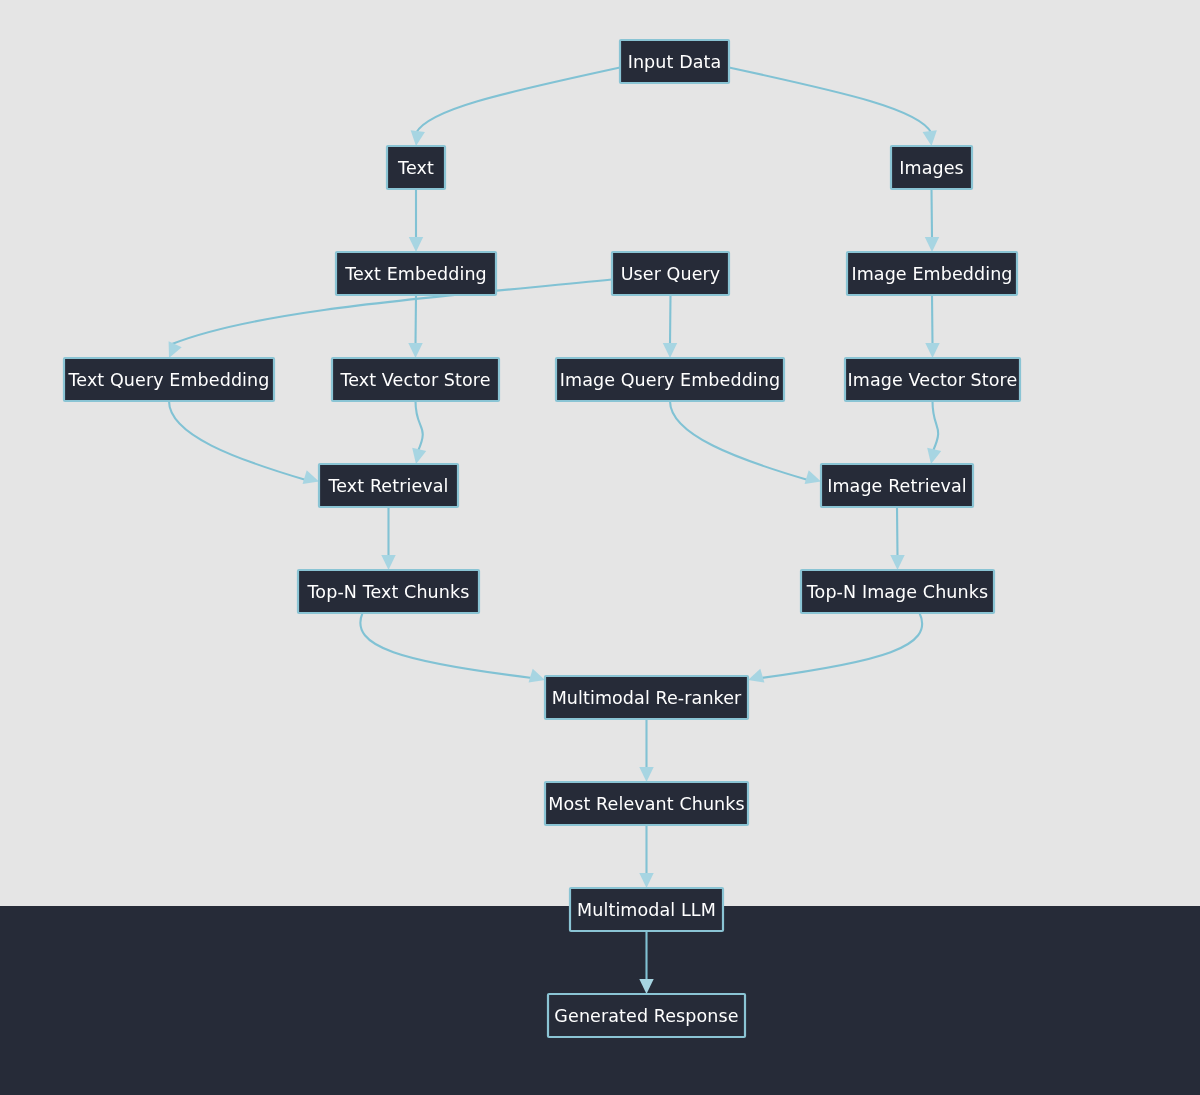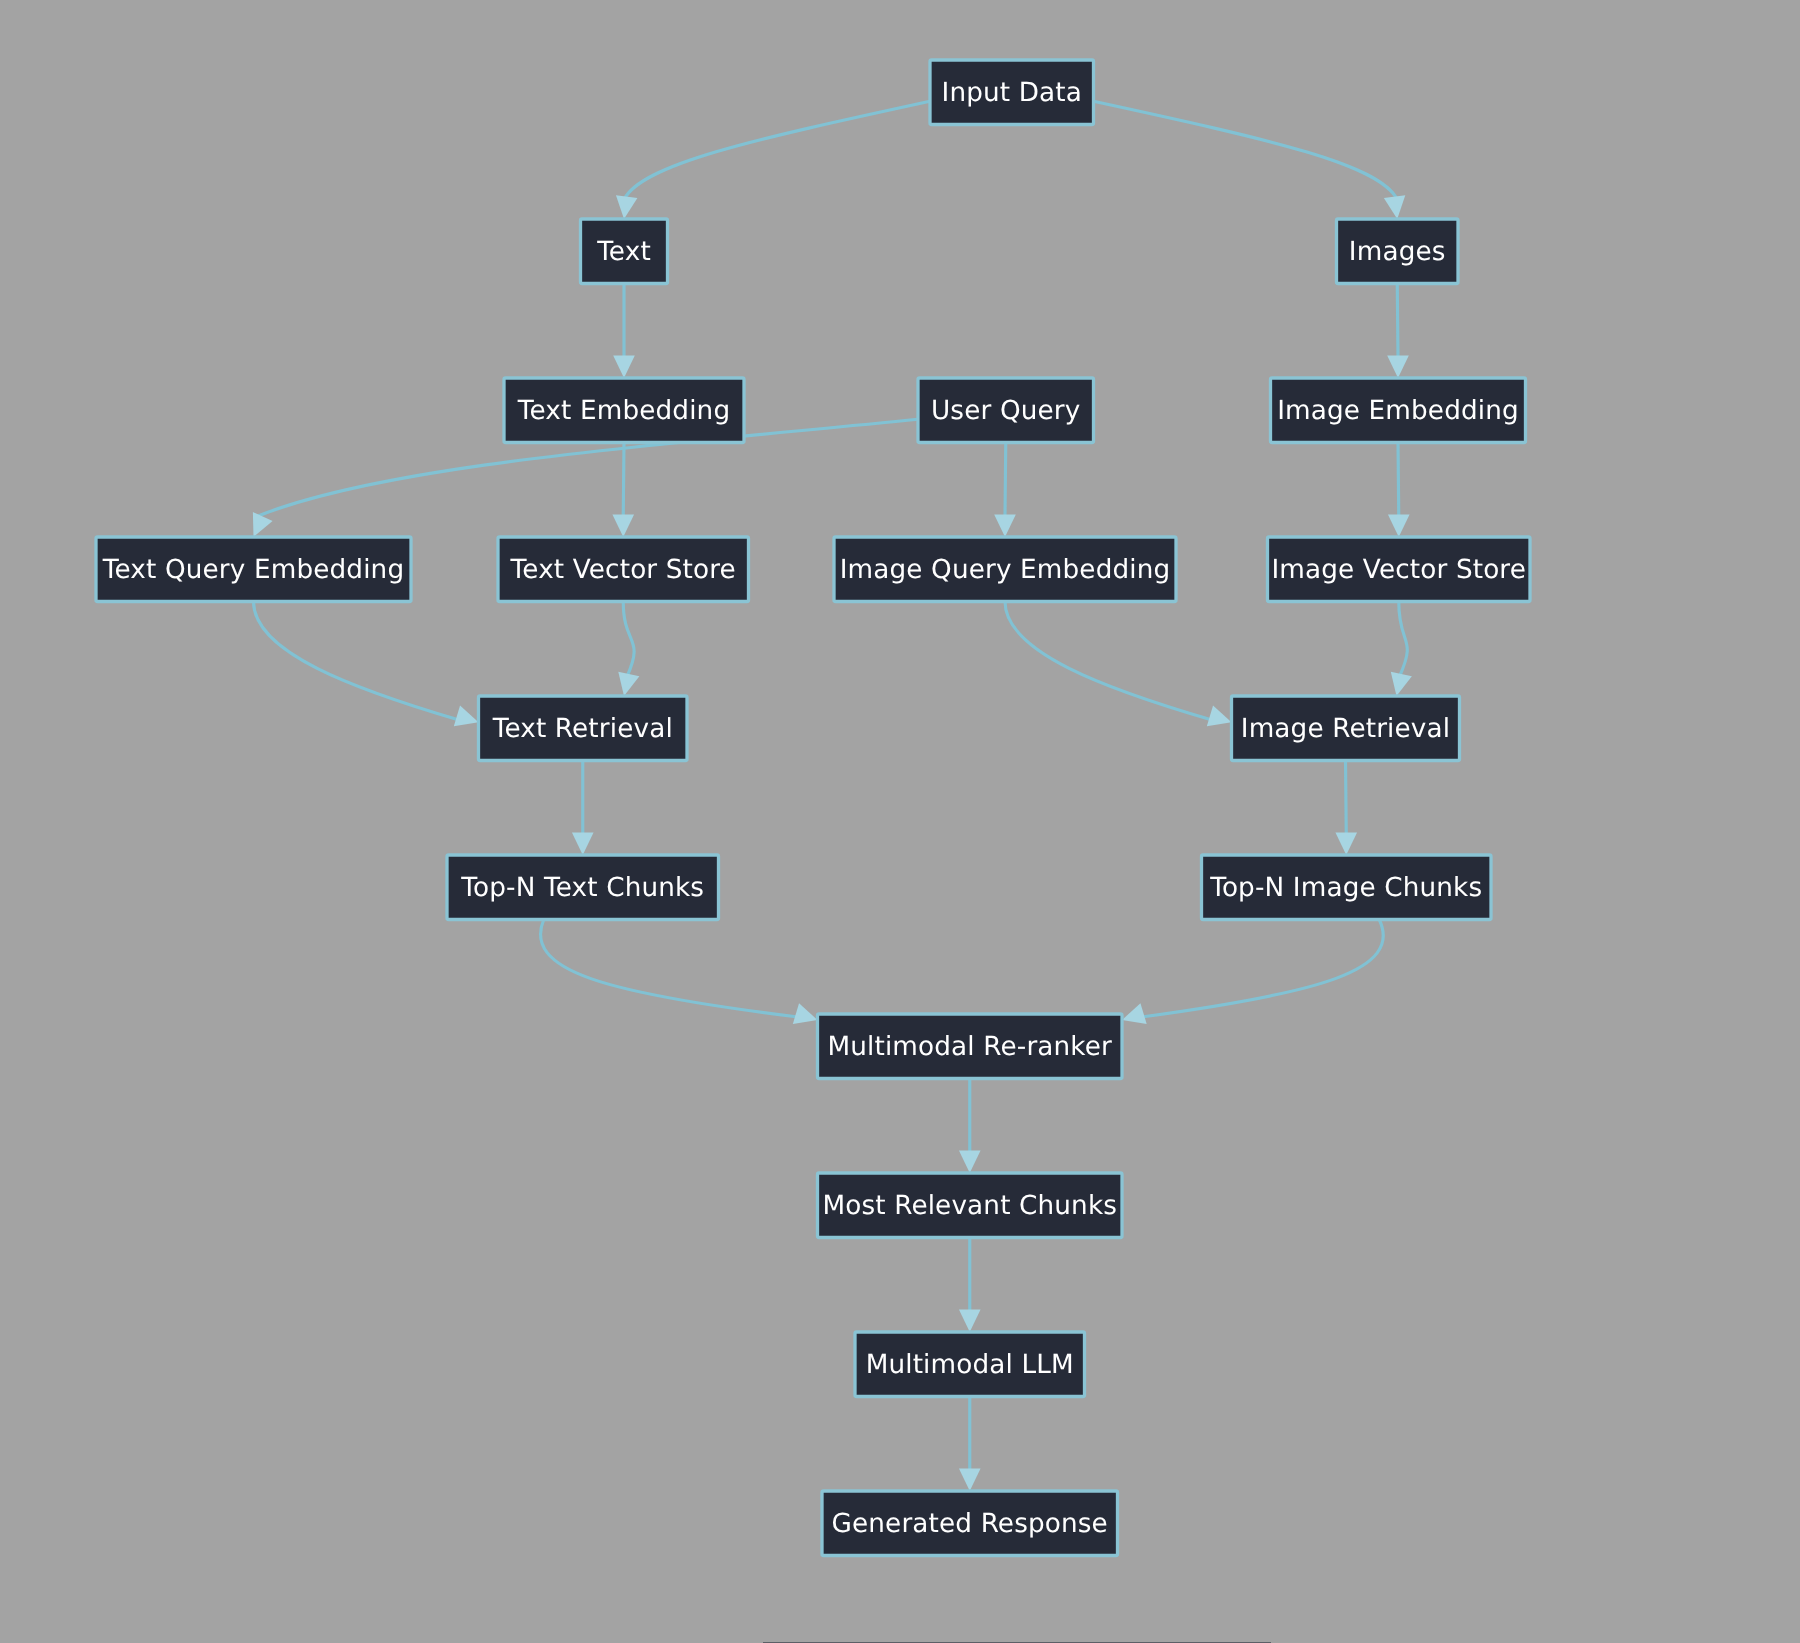--- a/index.html
+++ b/index.html
@@ -10,22 +10,22 @@
   }
   body {
     width: 1200px;
     height: 1095px;
     overflow: hidden;
     font-family: "DejaVu Sans", "Liberation Sans", sans-serif;
   }
   #diagram-root {
     position: relative;
     width: 1200px;
-    height: 1095px;
-    background: #a3a3a3;
+    height: 906px;
+    background: #e5e5e5;
   }
   svg#flow-svg {
     position: absolute;
     top: 0;
     left: 0;
     width: 1200px;
     height: 1095px;
     display: block;
   }
   .edge-path {

